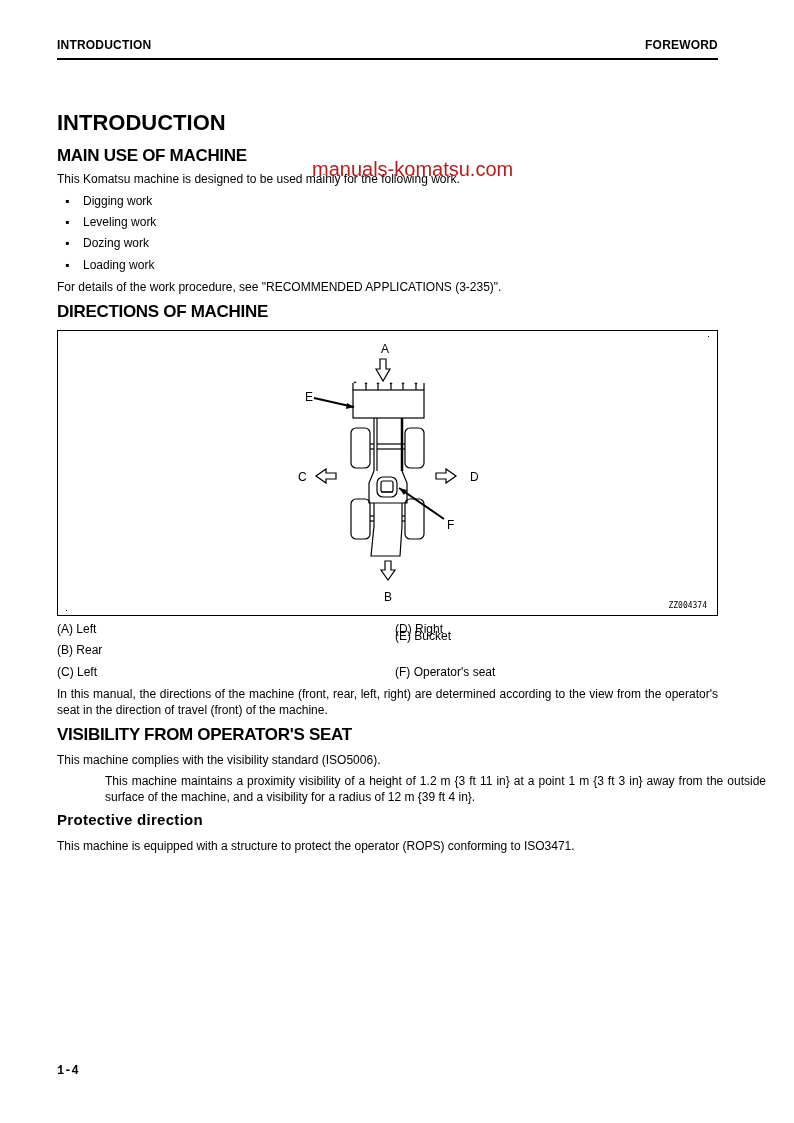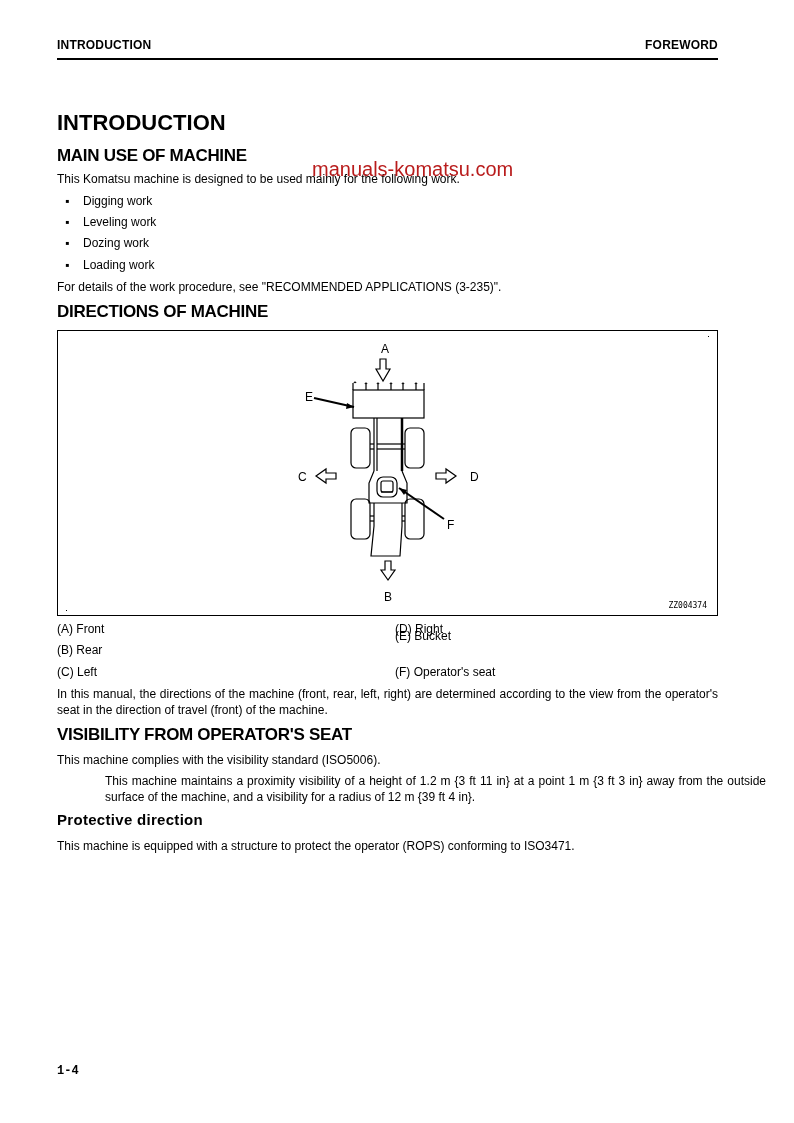--- a/index.html
+++ b/index.html
@@ -119,21 +119,21 @@
         <text x="412" y="150">D</text>
         <text x="247" y="70">E</text>
         <text x="389" y="198">F</text>
       </g>
       <rect x="650" y="5" width="1" height="1" fill="#000"></rect>
       <rect x="8" y="279" width="1" height="1" fill="#000"></rect>
     </svg>
     <div class="figid">ZZ004374</div>
   </div>
 
-  <div class="legend" style="left:0; top:622px;">(A) Front</div>
+  <div class="legend" style="left:0; top:622px;">(A) Left</div>
   <div class="legend" style="left:0; top:643px;">(B) Rear</div>
   <div class="legend" style="left:0; top:665px;">(C) Left</div>
   <div class="legend" style="left:338px; top:622px;">(D) Right</div>
   <div class="legend" style="left:338px; top:629px;">(E) Bucket</div>
   <div class="legend" style="left:338px; top:665px;">(F) Operator's seat</div>
 
   <div class="abs p just" style="top:686px;">In this manual, the directions of the machine (front, rear, left, right) are determined according to the view from the operator's seat in the direction of travel (front) of the machine.</div>
 
   <div class="abs h2" style="top:725px;">VISIBILITY FROM OPERATOR'S SEAT</div>
   <div class="abs p" style="top:752px; white-space:nowrap;">This machine complies with the visibility standard (ISO5006).</div>

